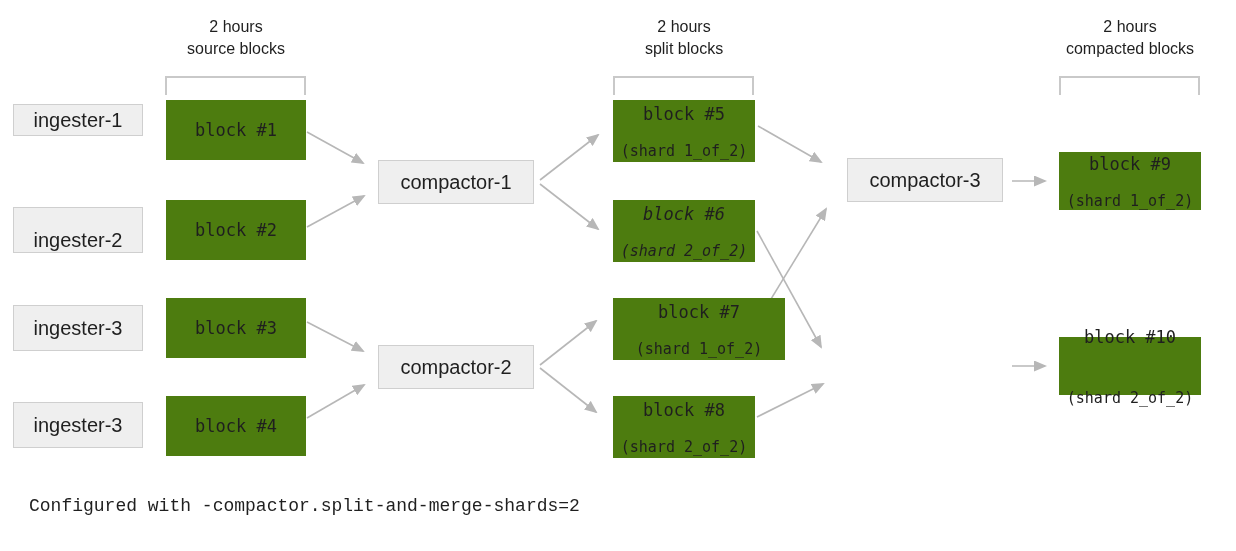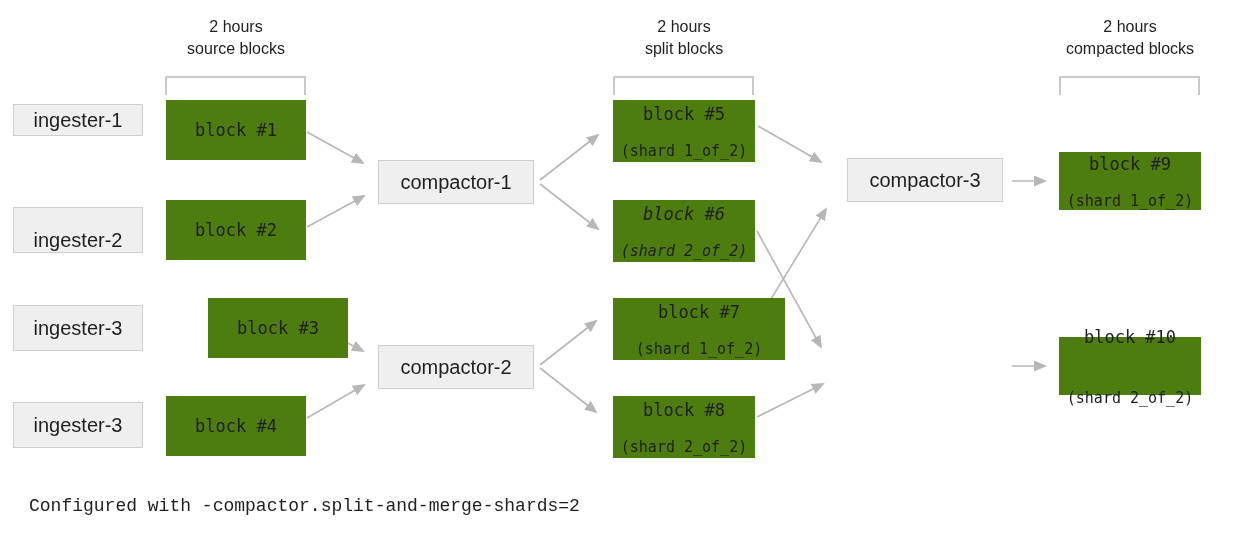--- a/index.html
+++ b/index.html
@@ -106,21 +106,21 @@
   <div class="gray-box node" style="left:13px; top:402px; width:130px; height:46px;">
     <span>ingester-3</span>
   </div>
 
   <div class="green-block node" style="left:166px; top:100px; width:140px; height:60px;">
     <span class="block-title">block #1</span>
   </div>
   <div class="green-block node" style="left:166px; top:200px; width:140px; height:60px;">
     <span class="block-title">block #2</span>
   </div>
-  <div class="green-block node" style="left:166px; top:298px; width:140px; height:60px;margin-left:42px;">
+  <div class="green-block node" style="left:166px; top:298px; width:140px; height:60px;">
     <span class="block-title">block #3</span>
   </div>
   <div class="green-block node" style="left:166px; top:396px; width:140px; height:60px;">
     <span class="block-title">block #4</span>
   </div>
 
   <div class="gray-box node" style="left:378px; top:160px; width:156px; height:44px;">
     <span>compactor-1</span>
   </div>
   <div class="gray-box node" style="left:378px; top:345px; width:156px; height:44px;">

